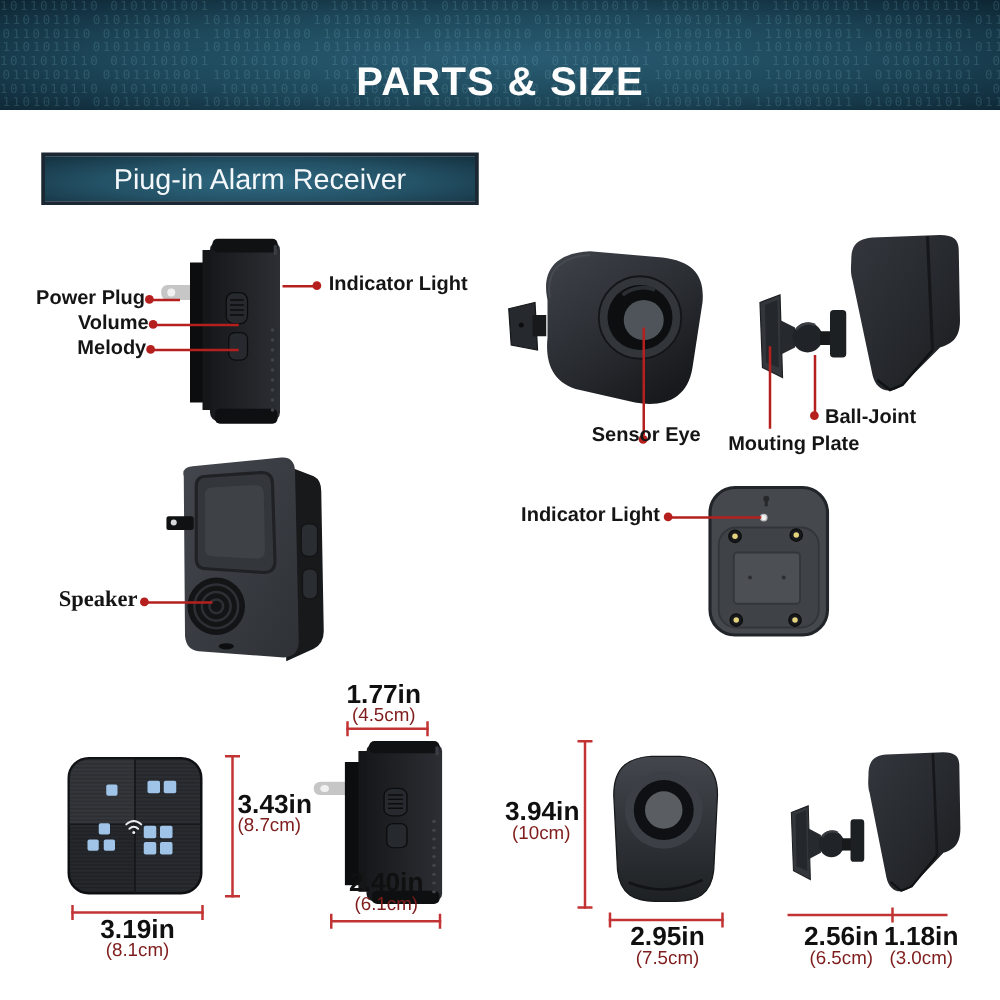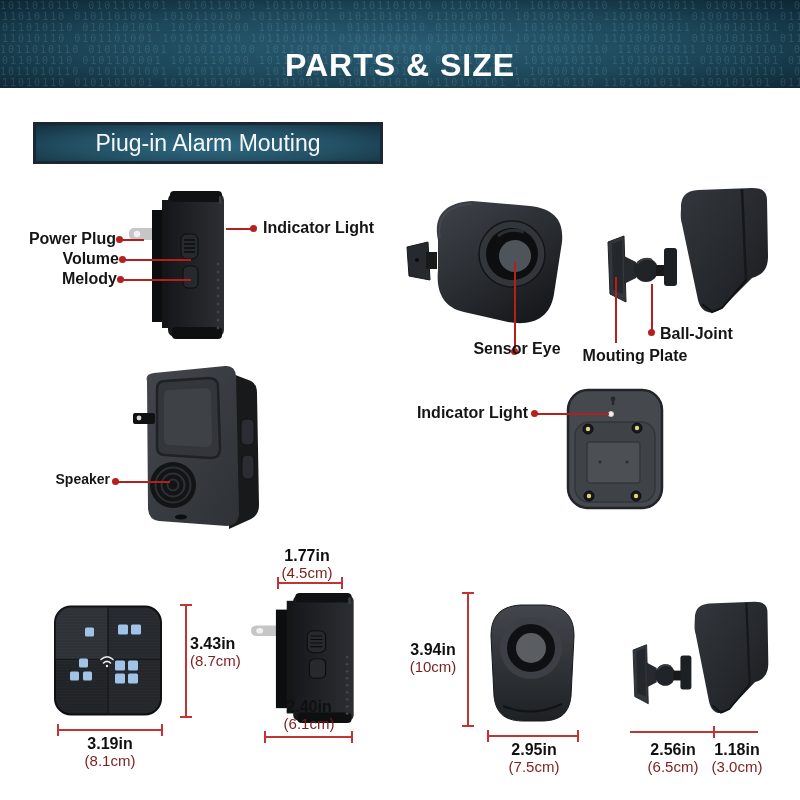--- a/index.html
+++ b/index.html
@@ -20,38 +20,38 @@
   
   .col-header{position:absolute;height:42px;box-sizing:border-box;border:3px solid #1b2733;
               background:radial-gradient(ellipse at 50% 58%, #2f6a83 0%, #235064 55%, #14313f 100%);
               color:#f4f8fa;display:flex;align-items:center;justify-content:center;font-size:23px;}
   .col-header.left{left:33px;top:122px;width:350px;}
   .col-header.right{left:417px;top:122px;width:346px;}
 
   
   .lbl{position:absolute;font-weight:bold;font-size:16px;line-height:18px;color:#151515;white-space:nowrap;}
   .lbl.ralign{text-align:right;}
-  .lbl.big{font-size:14px;}
+  .lbl.big{font-size:18px;font-family:Liberation Serif, serif;}
   .lbl.center{text-align:center;}
   .dot{position:absolute;width:7px;height:7px;border-radius:50%;background:#b5201f;}
   .lead-h{position:absolute;height:2px;background:#b5201f;}
   .lead-v{position:absolute;width:2px;background:#b5201f;}
 
   
   .dim-h{position:absolute;height:2px;background:#c23434;}
   .dim-h.caps::before,.dim-h.caps::after{content:"";position:absolute;top:-5px;width:2px;height:12px;background:#c23434;}
   .dim-h.caps::before{left:0;}
   .dim-h.caps::after{right:0;}
   .dim-v{position:absolute;width:2px;background:#c23434;}
   .dim-v::before,.dim-v::after{content:"";position:absolute;left:-5px;width:12px;height:2px;background:#c23434;}
   .dim-v::before{top:0;}
   .dim-v::after{bottom:0;}
   .dim-tick{position:absolute;width:2px;height:12px;background:#c23434;}
   .dim-label{position:absolute;text-align:center;color:#101010;}
-  .dim-label .in{display:block;font-weight:bold;font-size:16px;line-height:18px;}
+  .dim-label .in{display:block;font-weight:bold;font-size:21px;line-height:18px;}
   .dim-label .cm{display:block;font-size:15px;line-height:16px;color:#7f1d1d;}
 
   
   .battery-note{position:absolute;left:398px;top:515px;width:394px;text-align:center;
                 color:#d04343;font-size:15px;line-height:18px;}
 
   .illus{position:absolute;}
 </style>
 </head>
 <body>
@@ -66,21 +66,21 @@
       <div class="binary-row">1011010110 0101101001 1010110100 1011010011 0101101010 0110100101 1010010110 1101001011 0100101101 0110101101 0010110100 1101011010 010110</div>
       <div class="binary-row">1011010110 0101101001 1010110100 1011010011 0101101010 0110100101 1010010110 1101001011 0100101101 0110101101 0010110100 1101011010 010110</div>
       <div class="binary-row">1011010110 0101101001 1010110100 1011010011 0101101010 0110100101 1010010110 1101001011 0100101101 0110101101 0010110100 1101011010 010110</div>
       <div class="binary-row">1011010110 0101101001 1010110100 1011010011 0101101010 0110100101 1010010110 1101001011 0100101101 0110101101 0010110100 1101011010 010110</div>
       <div class="binary-row">1011010110 0101101001 1010110100 1011010011 0101101010 0110100101 1010010110 1101001011 0100101101 0110101101 0010110100 1101011010 010110</div>
     </div>
     <h1 class="banner-title">PARTS &amp; SIZE</h1>
   </header>
 
   <div class="col-header left">
-    <span>Piug-in Alarm Mouting</span>
+    <span>Piug-in Alarm Receiver</span>
   </div>
 
   <svg class="illus" style="left:128px;top:190px" width="100" height="150" viewBox="0 0 100 150">
     <defs>
       <linearGradient id="gBody" x1="0" y1="0" x2="1" y2="0">
         <stop offset="0" stop-color="#17181b"></stop>
           <stop offset="0.55" stop-color="#222428"></stop>
           <stop offset="1" stop-color="#2b2e33"></stop>
       </linearGradient>
     </defs>

